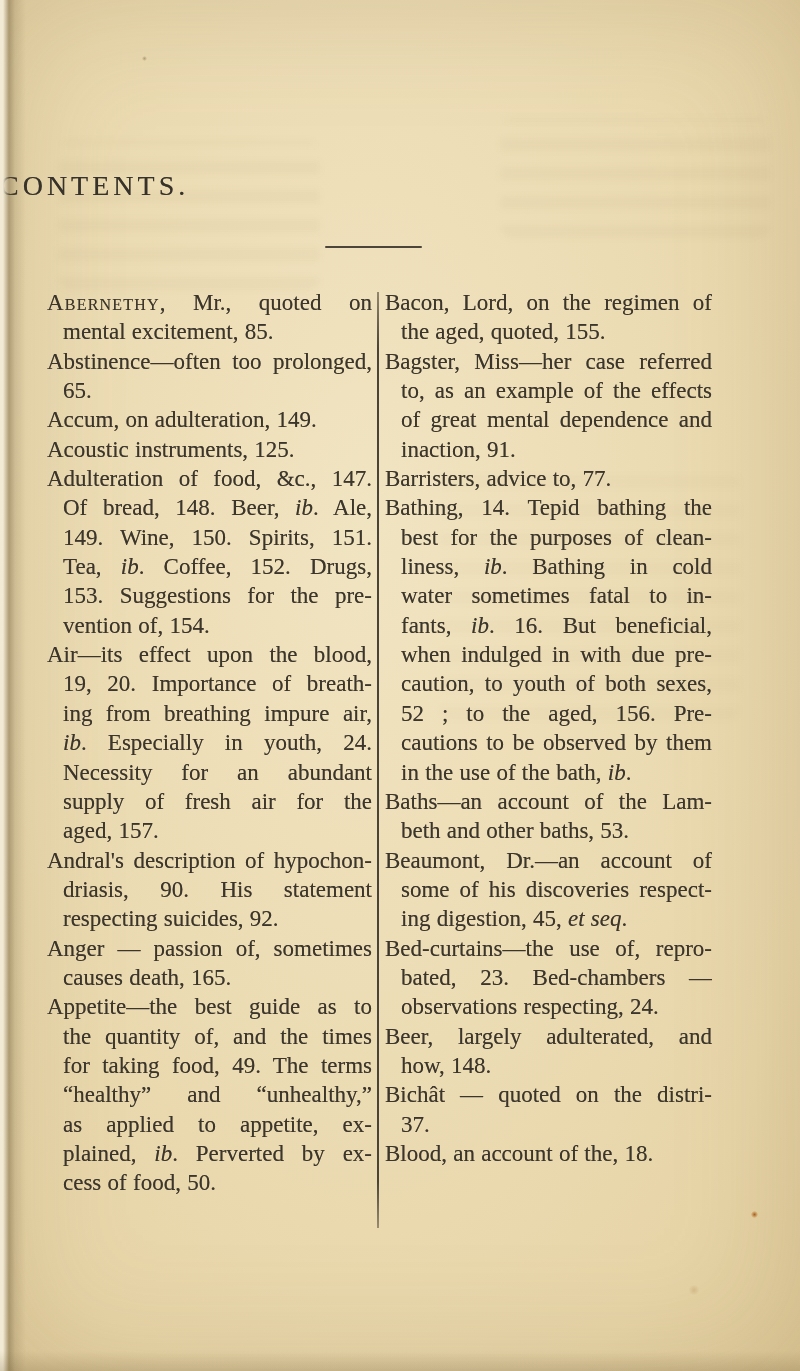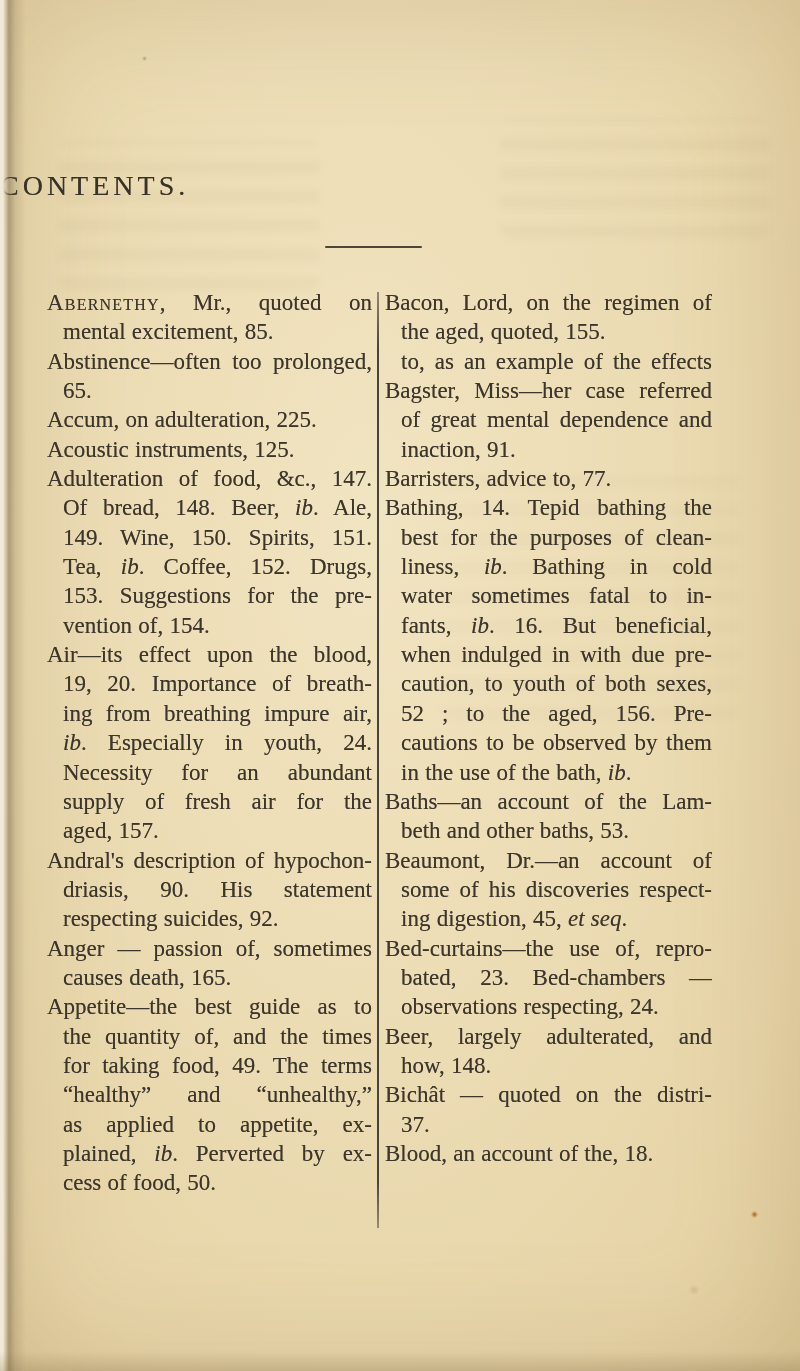--- a/index.html
+++ b/index.html
@@ -89,21 +89,21 @@
   <div class="col left">
       <div>
         <div class="ln j"><span class="sc">Abernethy</span>, Mr., quoted on</div>
         <div class="ln ind">mental excitement, 85.</div>
       </div>
       <div>
         <div class="ln j">Abstinence—often too prolonged,</div>
         <div class="ln ind">65.</div>
       </div>
       <div>
-        <div class="ln">Accum, on adulteration, 225.</div>
+        <div class="ln">Accum, on adulteration, 149.</div>
       </div>
       <div>
         <div class="ln">Acoustic instruments, 125.</div>
       </div>
       <div>
         <div class="ln j">Adulteration of food, &amp;c., 147.</div>
         <div class="ln j ind">Of bread, 148.  Beer, <i>ib</i>.  Ale,</div>
         <div class="ln j ind">149.  Wine, 150.  Spirits, 151.</div>
         <div class="ln j ind">Tea, <i>ib</i>.  Coffee, 152.  Drugs,</div>
         <div class="ln j ind">153.  Suggestions for the pre-</div>
@@ -137,22 +137,22 @@
         <div class="ln ind">cess of food, 50.</div>
       </div>
     </div>
   <div class="divider"></div>
   <div class="col right">
       <div>
         <div class="ln j">Bacon, Lord, on the regimen of</div>
         <div class="ln ind">the aged, quoted, 155.</div>
       </div>
       <div>
+        <div class="ln j">Bagster, Miss—her case referred</div>
         <div class="ln j ind">to, as an example of the effects</div>
-        <div class="ln j">Bagster, Miss—her case referred</div>
         <div class="ln j ind">of great mental dependence and</div>
         <div class="ln ind">inaction, 91.</div>
       </div>
       <div>
         <div class="ln">Barristers, advice to, 77.</div>
       </div>
       <div>
         <div class="ln j">Bathing, 14.  Tepid bathing the</div>
         <div class="ln j ind">best for the purposes of clean-</div>
         <div class="ln j ind">liness, <i>ib</i>.  Bathing in cold</div>

